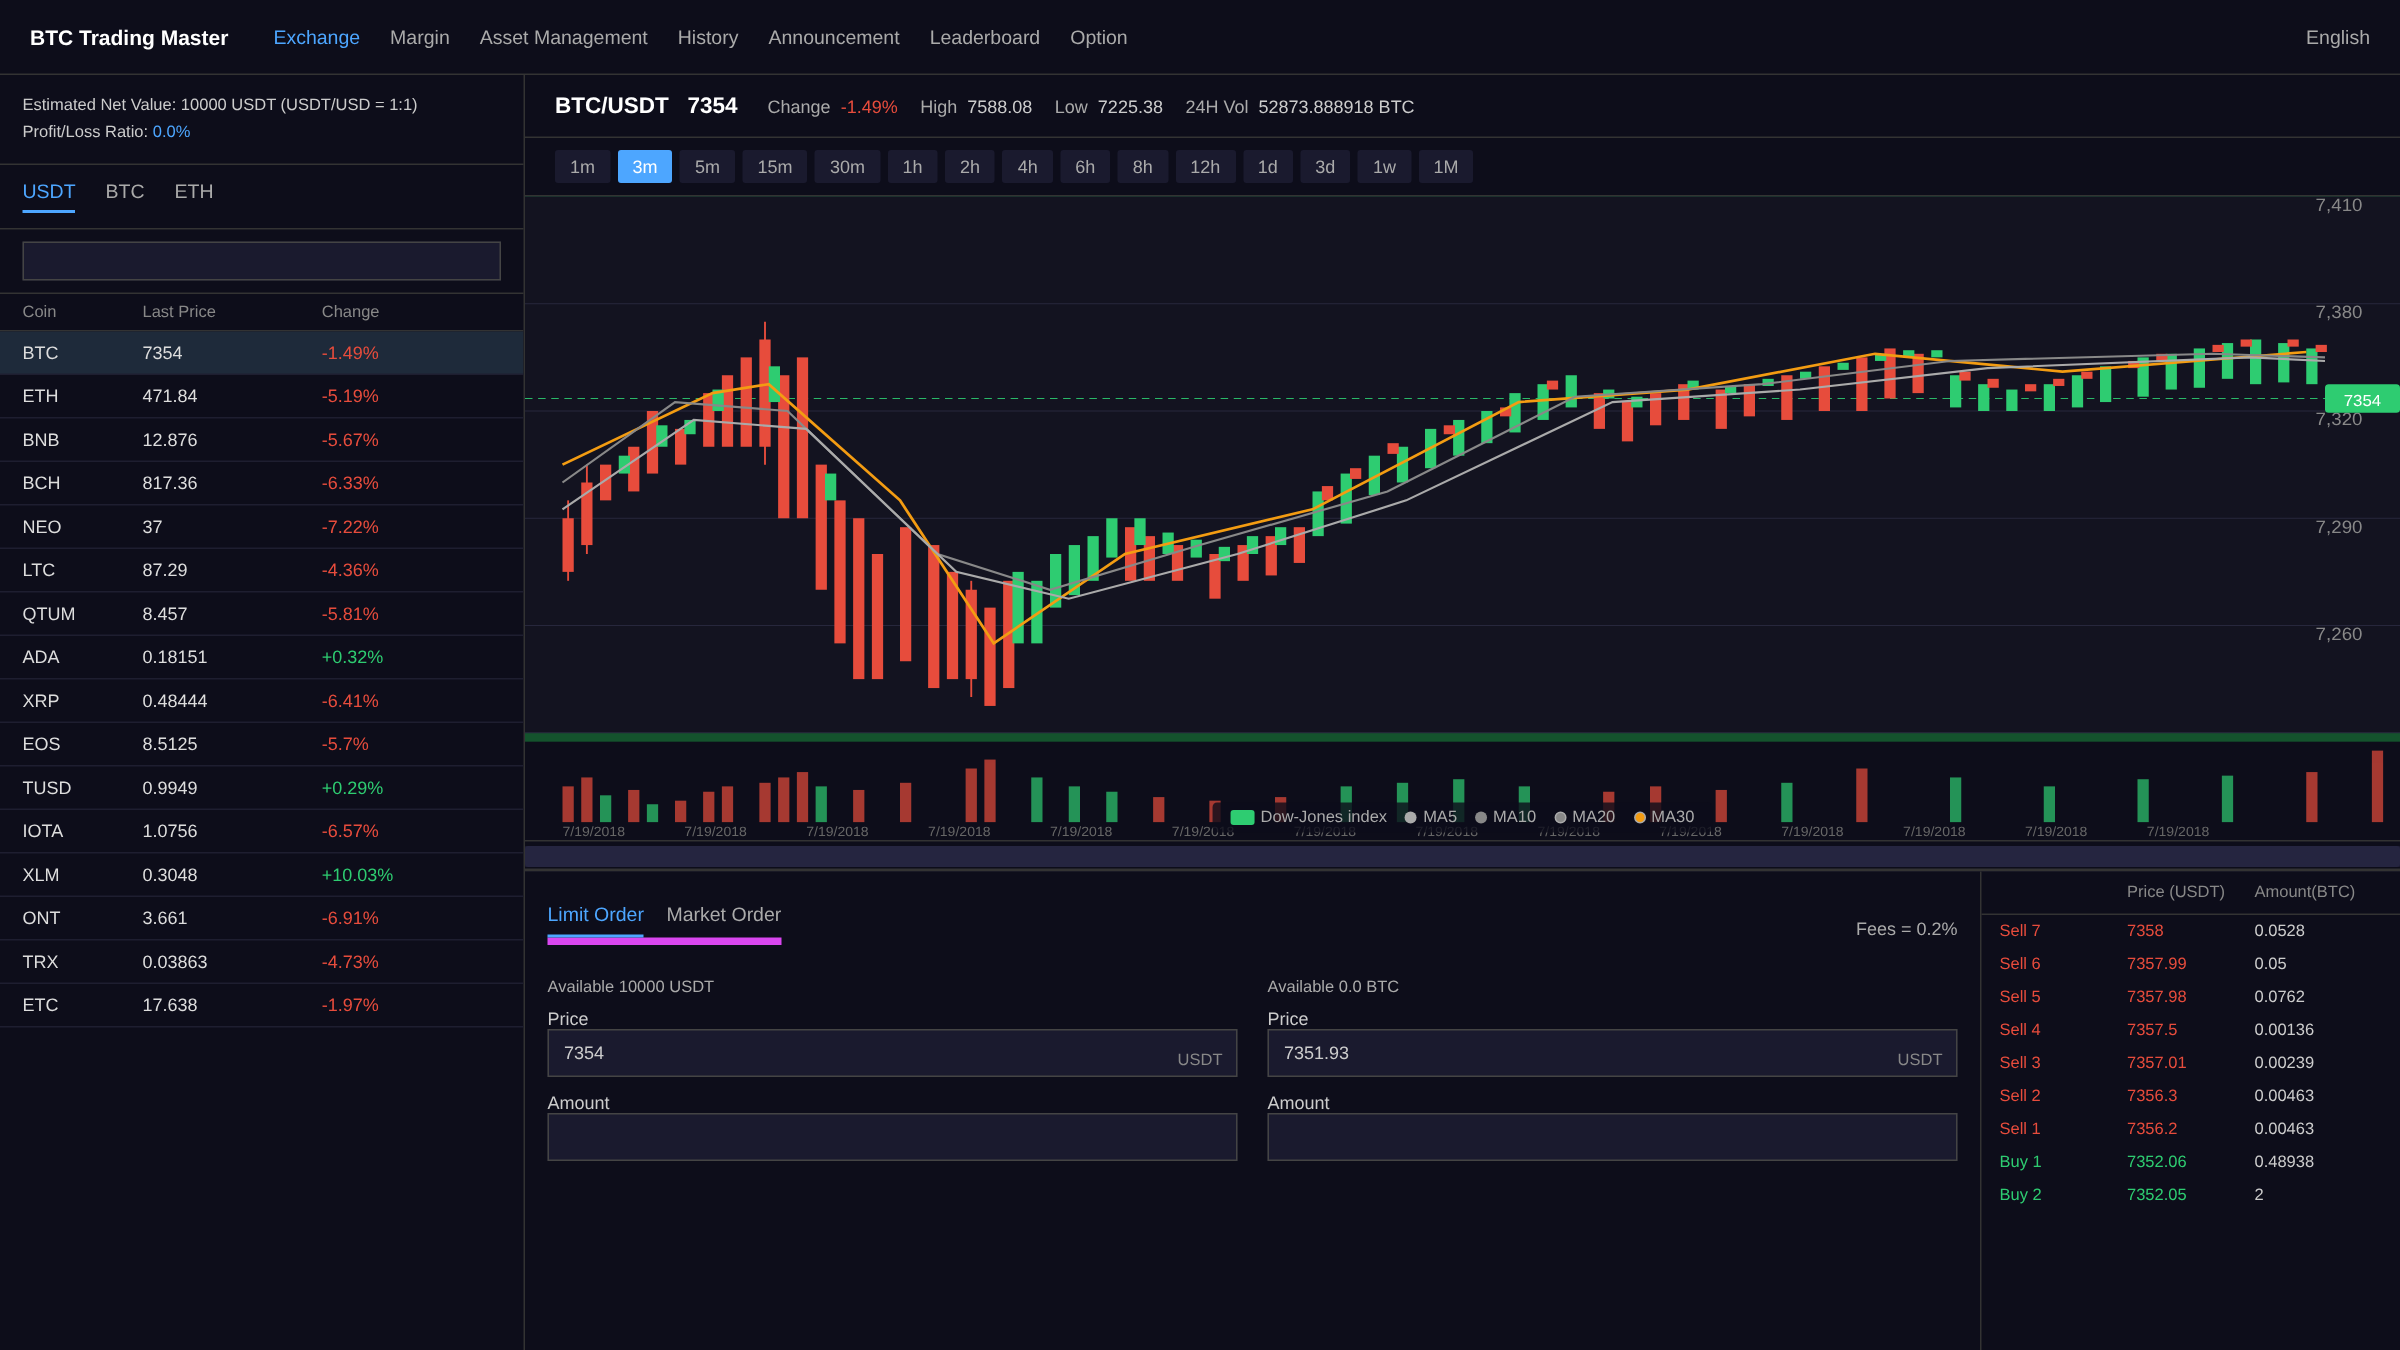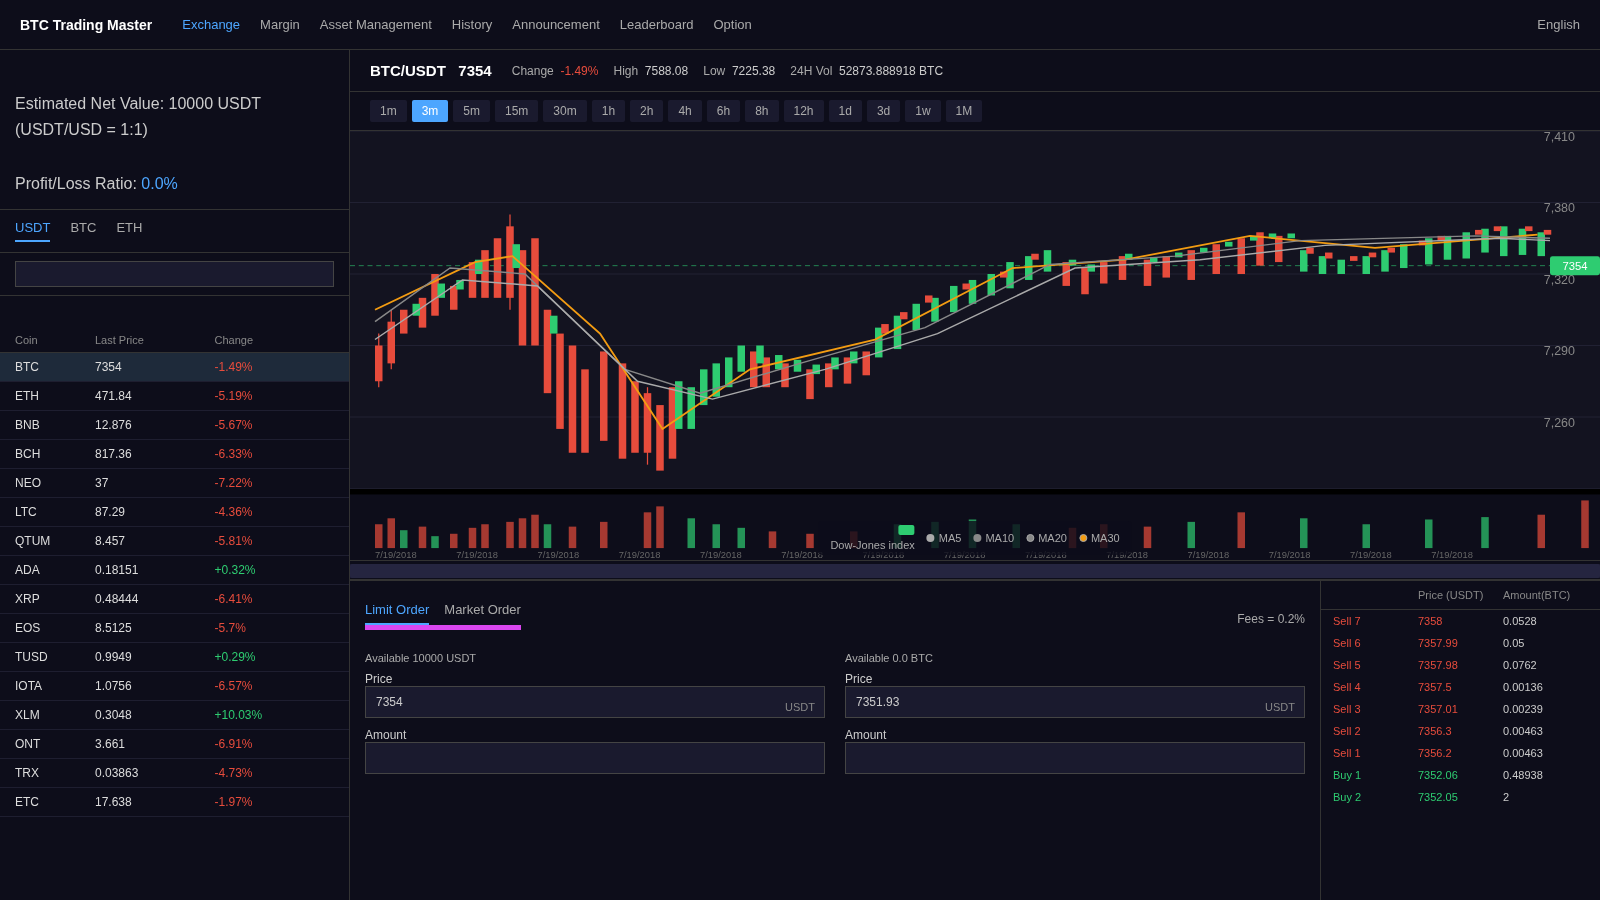--- a/index.html
+++ b/index.html
@@ -12,27 +12,27 @@
     .header-nav a { color: #aaa; text-decoration: none; font-size: 13px; cursor: pointer; }
     .header-nav a.active { color: #4da6ff; }
     .header-right { margin-left: auto; color: #aaa; font-size: 13px; cursor: pointer; }
 
     
     .main { display: flex; height: calc(900px - 50px); }
 
     
     .sidebar { width: 350px; background: #0d0d1a; border-right: 1px solid #333; display: flex; flex-direction: column; }
     .sidebar-info { padding: 12px 15px; border-bottom: 1px solid #333; }
-    .sidebar-info p { color: #ccc; font-size: 16px; line-height: 1.6; margin-top: 29px; }
+    .sidebar-info p { color: #ccc; font-size: 11px; line-height: 1.6; }
     .sidebar-tabs { display: flex; padding: 10px 15px; gap: 20px; border-bottom: 1px solid #333; }
     .sidebar-tab { color: #aaa; cursor: pointer; font-size: 13px; padding-bottom: 5px; }
     .sidebar-tab.active { color: #4da6ff; border-bottom: 2px solid #4da6ff; }
     .sidebar-search { padding: 8px 15px; border-bottom: 1px solid #333; }
     .sidebar-search input { width: 100%; background: #1a1a2e; border: 1px solid #444; color: #ccc; padding: 5px 10px; font-size: 12px; }
-    .coin-table { flex: 1; overflow-y: auto; margin-top: 32px; }
+    .coin-table { flex: 1; overflow-y: auto; }
     .coin-header { display: grid; grid-template-columns: 80px 1fr 1fr; padding: 6px 15px; color: #888; font-size: 11px; border-bottom: 1px solid #333; }
     .coin-row { display: grid; grid-template-columns: 80px 1fr 1fr; padding: 7px 15px; border-bottom: 1px solid #1e1e30; cursor: pointer; }
     .coin-row:hover, .coin-row.active { background: #1e2a3a; }
     .coin-name { color: #ddd; }
     .coin-price { color: #ddd; }
     .change-neg { color: #e74c3c; }
     .change-pos { color: #2ecc71; }
 
     
     .content { flex: 1; display: flex; flex-direction: column; }
@@ -44,21 +44,21 @@
     .stat-label { color: #aaa; }
     .stat-neg { color: #e74c3c; }
     .stat-val { color: #ccc; }
 
     
     .time-buttons { background: #0d0d1a; padding: 8px 20px; border-bottom: 1px solid #333; display: flex; gap: 5px; }
     .time-btn { background: #1a1a2e; border: none; color: #aaa; padding: 4px 10px; cursor: pointer; font-size: 12px; border-radius: 2px; }
     .time-btn.active { background: #4da6ff; color: #fff; }
 
     
-    .chart-area { flex: 1; background: #000000; position: relative; overflow: hidden; text-decoration: underline; }
+    .chart-area { flex: 1; background: #14532d; position: relative; overflow: hidden; text-decoration: underline; }
 
     
     .bottom-section { display: flex; height: 320px; border-top: 1px solid #333; }
     .order-section { flex: 1; background: #0d0d1a; padding: 15px; }
     .order-book { width: 280px; background: #0d0d1a; border-left: 1px solid #333; }
 
     
     .order-tabs { display: flex; gap: 15px; margin-bottom: 12px; border-bottom: 5px solid #d946ef; }
     .order-tab { padding: 6px 0; color: #aaa; cursor: pointer; font-size: 13px; }
     .order-tab.active { color: #4da6ff; border-bottom: 2px solid #4da6ff; }
@@ -498,21 +498,21 @@
         <text x="670" y="366" fill="#666" font-size="7.5">12:30:00</text>
         <text x="735" y="358" fill="#666" font-size="7.5">7/19/2018</text>
         <text x="735" y="366" fill="#666" font-size="7.5">13:06:00</text>
         <text x="800" y="358" fill="#666" font-size="7.5">7/19/2018</text>
         <text x="800" y="366" fill="#666" font-size="7.5">13:42:00</text>
         <text x="865" y="358" fill="#666" font-size="7.5">7/19/2018</text>
         <text x="865" y="366" fill="#666" font-size="7.5">14:18:00</text>
       </svg>
 
       <div style="position:absolute;bottom:5px;left:50%;transform:translateX(-50%);display:flex;align-items:center;gap:12px;background:rgba(13,13,26,0.8);padding:4px 12px;border-radius:3px;">
-        <span style="display:flex;align-items:flex-end;gap:4px;flex-direction:column;">
+        <span style="display:flex;align-items:center;gap:4px;">
           <span style="display:inline-block;width:16px;height:10px;background:#2ecc71;border-radius:2px;"></span>
           <span style="color:#aaa;font-size:11px;">Dow-Jones index</span>
         </span>
         <span style="display:flex;align-items:center;gap:4px;">
           <span style="display:inline-block;width:8px;height:8px;background:#aaa;border-radius:50%;"></span>
           <span style="color:#aaa;font-size:11px;">MA5</span>
         </span>
         <span style="display:flex;align-items:center;gap:4px;">
           <span style="display:inline-block;width:8px;height:8px;background:#888;border-radius:50%;"></span>
           <span style="color:#aaa;font-size:11px;">MA10</span>

